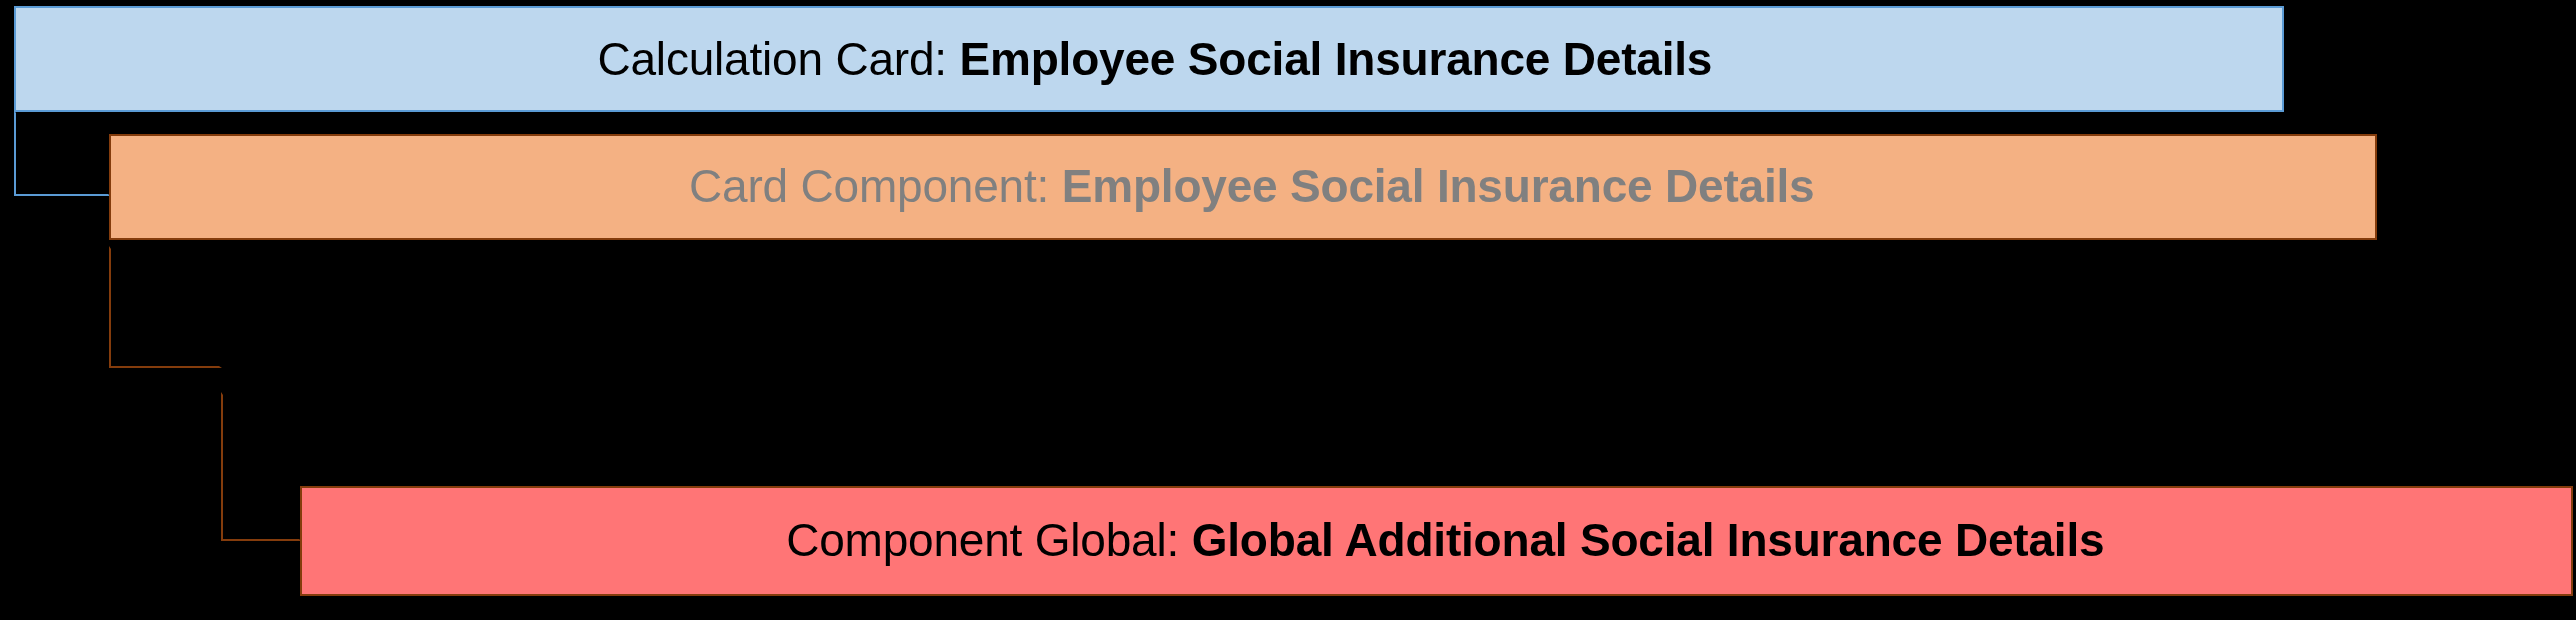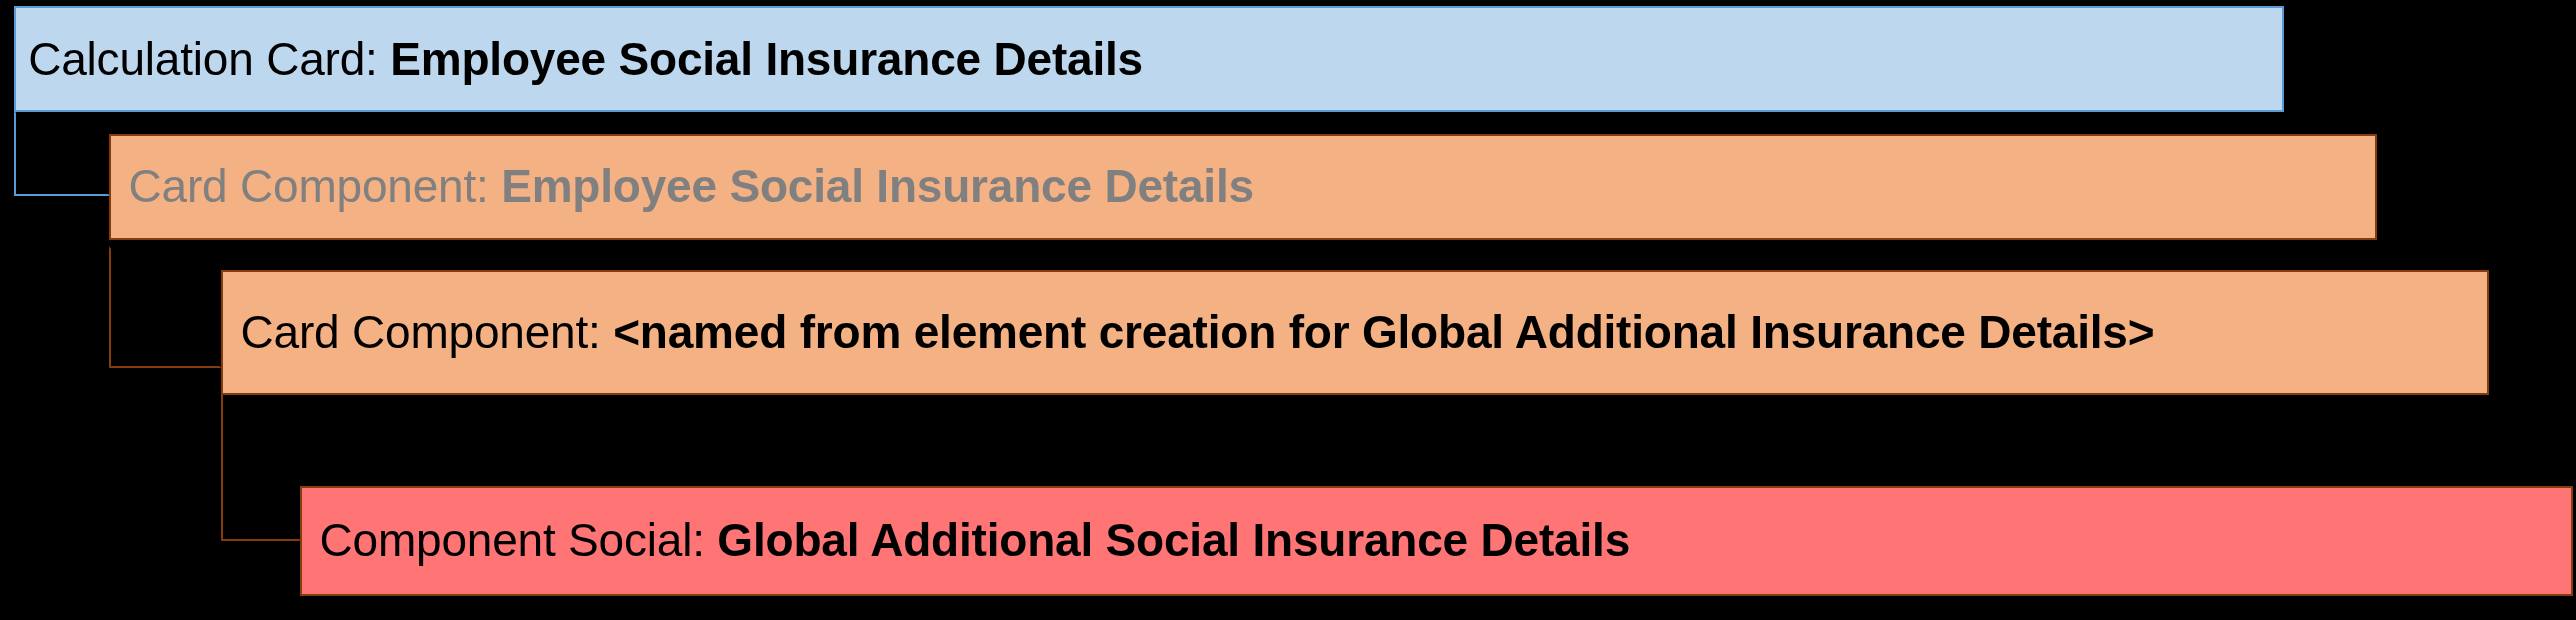--- a/index.html
+++ b/index.html
@@ -11,20 +11,21 @@
     width: 2576px;
     height: 620px;
     overflow: hidden;
     font-family: "Liberation Sans", sans-serif;
   }
   #stage {
     position: relative;
     width: 2192px;
     height: 620px;
     background: #000000;
+    text-align: center;
   }
 
   
   .node {
     position: absolute;
     box-sizing: border-box;
     display: flex;
     align-items: center;
     border-style: solid;
     z-index: 5;
@@ -158,22 +159,19 @@
   <div class="conn" id="conn-3"></div>
 
   <div class="node" id="node-1">
     <span class="txt"><span>Calculation Card: </span><b>Employee Social Insurance Details</b></span>
   </div>
 
   <div class="node" id="node-2">
     <span class="txt"><span>Card Component: </span><b>Employee Social Insurance Details</b></span>
   </div>
 
-  <div class="node" id="node-3">
-    <span class="txt"><span>Card Component: </span><b>&lt;named from element creation for Global Additional Insurance Details&gt;</b></span>
-  </div>
 
   <div class="node" id="node-4">
-    <span class="txt"><span>Component Social: </span><b>Global Additional Social Insurance Details</b></span>
+    <span class="txt"><span>Component Global: </span><b>Global Additional Social Insurance Details</b></span>
   </div>
 
 </div>
 
 
 </body></html>

